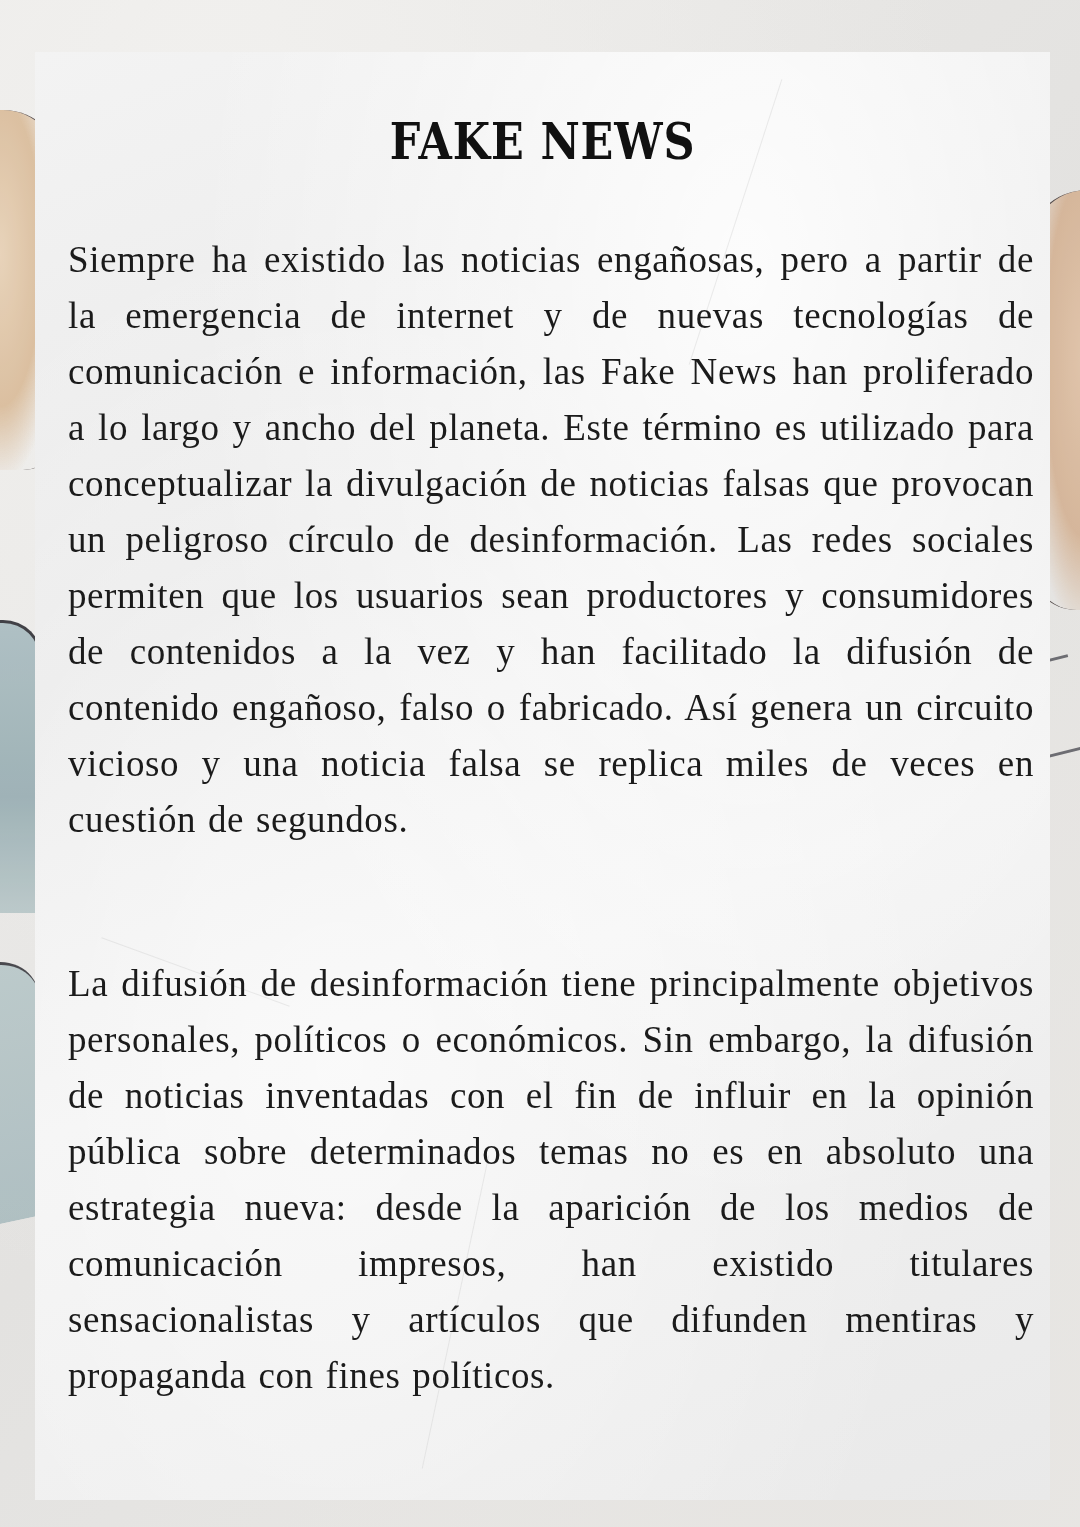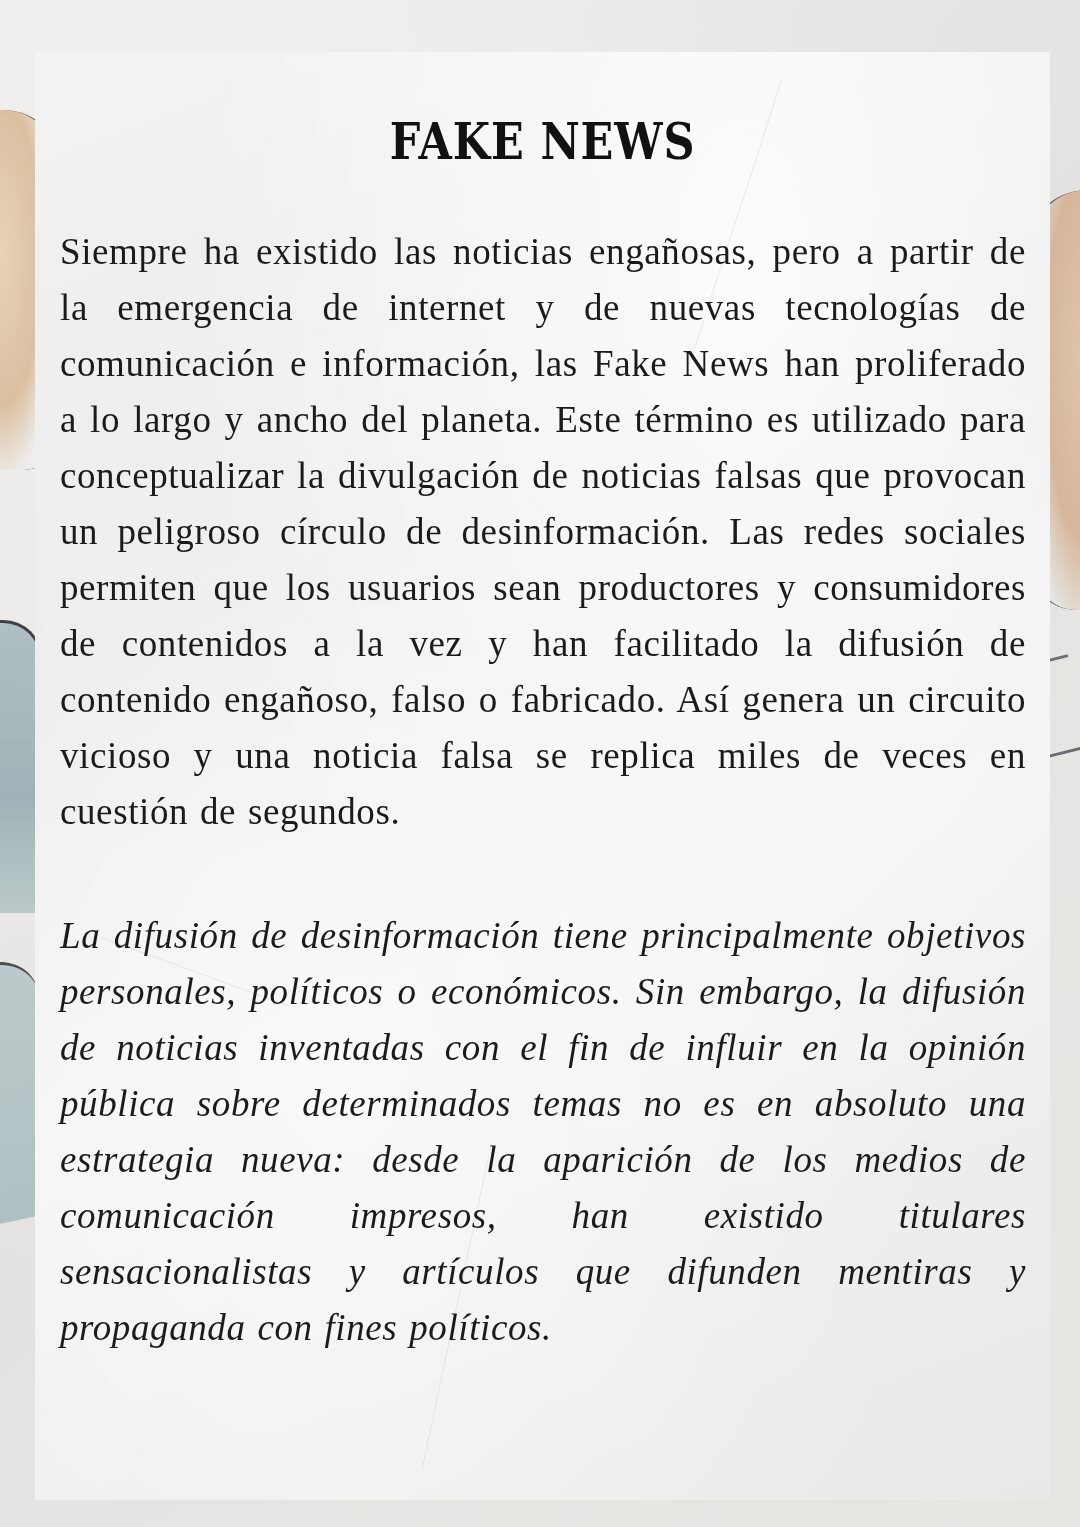--- a/index.html
+++ b/index.html
@@ -97,26 +97,26 @@
     .body-text {
       position: absolute;
       left: 25px;
       width: 966px;
       font-family: "Liberation Serif", "DejaVu Serif", serif;
       font-size: 37px;
       line-height: 56px;
       color: #1b1b1b;
       text-align: justify;
       text-align-last: left;
-      margin: 0;
+      margin: 8px;
       letter-spacing: 0.6px;
       word-spacing: 2px;
     }
     .p1 { top: 172px; }
-    .p2 { top: 856px; font-style: italic; }
+    .p2 { top: 896px; }
   </style>
 </head>
 <body>
 
 <div class="edge-art art-left-top"></div>
 <div class="edge-art art-left-mid"></div>
 <div class="edge-art art-left-low"></div>
 <div class="edge-art art-right-top"></div>
 <div class="edge-art art-right-lines"></div>
 

